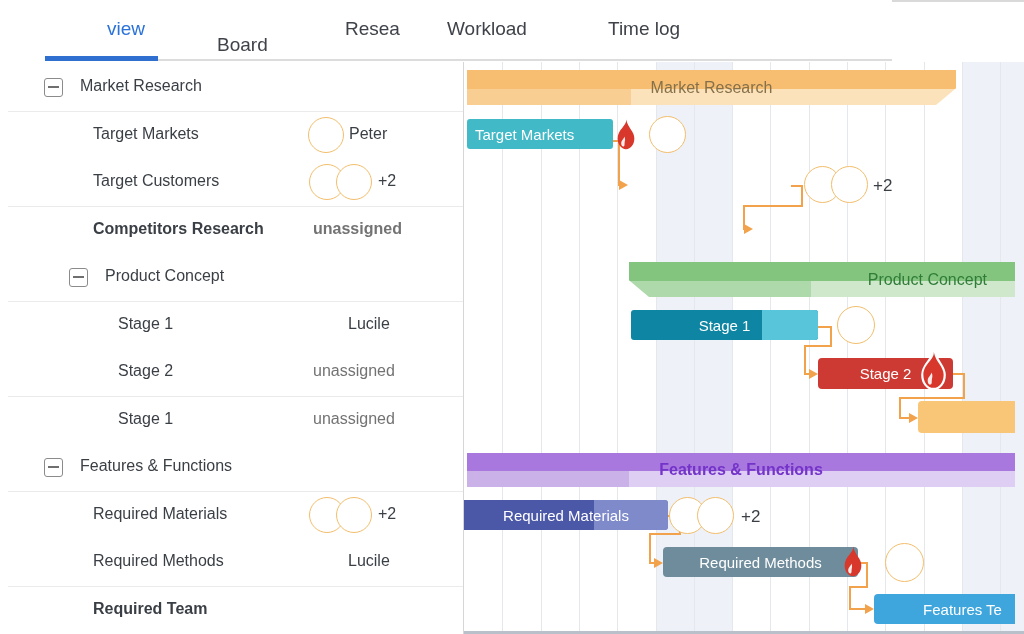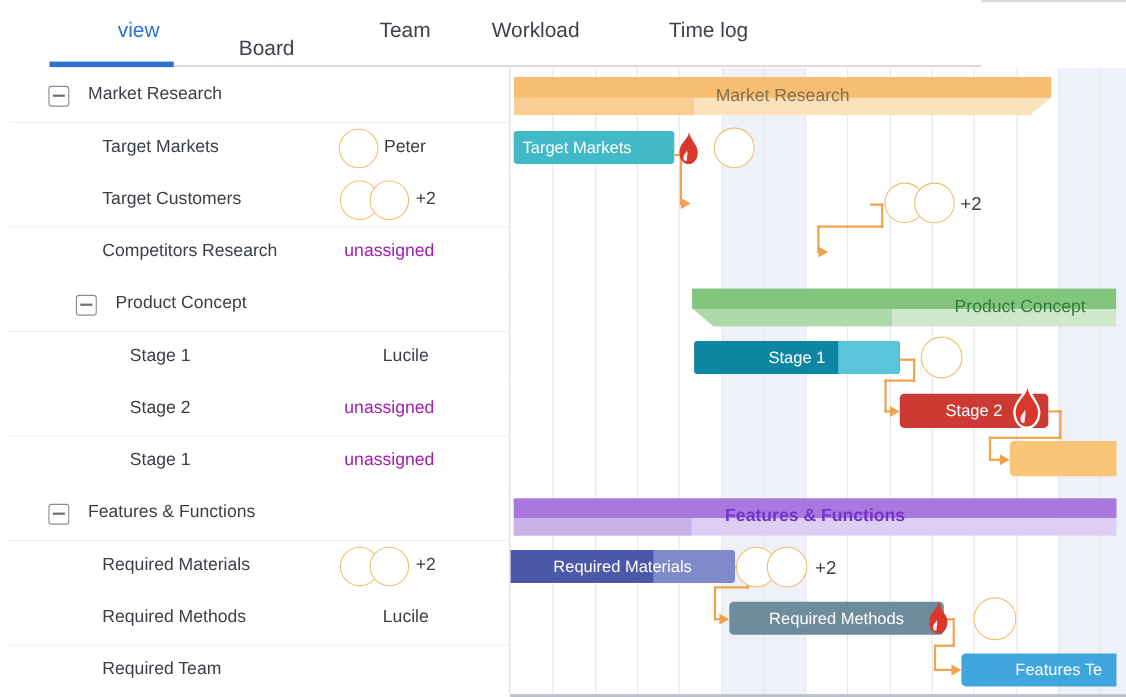--- a/index.html
+++ b/index.html
@@ -14,21 +14,21 @@
   .underline{position:absolute;left:45px;top:56px;width:113px;height:5px;background:#2e6fd0;}
   
   .tasklist{position:absolute;left:8px;top:64px;width:455px;height:570px;background:#fff;}
   .trow{position:absolute;left:0;width:455px;height:47px;border-bottom:1px solid #ebebeb;background:#fff;}
   .trow .lbl{position:absolute;top:13px;font-size:16px;color:#3a3f45;white-space:nowrap;}
   .trow.group .lbl{font-weight:500;}
   .mbox{position:absolute;top:14px;width:19px;height:19px;border:1.5px solid #8b8b8b;border-radius:3px;box-sizing:border-box;background:#fff;}
   .mbox::after{content:"";position:absolute;left:3px;right:3px;top:7px;height:1.5px;background:#6f6f6f;}
   .av{position:absolute;width:36px;height:36px;border-radius:50%;border:1.5px solid #f2be6c;background:#fff;box-sizing:border-box;top:5px;}
   .aname{position:absolute;top:13px;font-size:16px;color:#3a3f45;white-space:nowrap;}
-  .aname.muted{color:#a21caf;}
+  .aname.muted{color:#737373;}
   
   .chart{position:absolute;left:463px;top:62px;width:561px;height:572px;background:#fff;border-left:1px solid #d6d6d6;box-sizing:content-box;overflow:hidden;}
   .chart .bottomline{position:absolute;left:0;right:0;bottom:0;height:3px;background:#bac0ca;}
   .band{position:absolute;top:0;bottom:3px;background:#eef1f8;}
   .gline{position:absolute;top:0;bottom:3px;width:1px;background:#e4e7eb;}
   .bar{position:absolute;box-sizing:border-box;cursor:pointer;}
   .bar .btext{position:absolute;left:0;right:0;top:0;bottom:0;display:flex;align-items:center;font-size:15px;color:#fff;white-space:nowrap;overflow:hidden;}
   .seg{position:absolute;background:#f2a24b;}
   .arr{position:absolute;width:0;height:0;border-top:5px solid transparent;border-bottom:5px solid transparent;border-left:9px solid #f2a24b;}
   .cir{position:absolute;border-radius:50%;border:1.5px solid #f2be6c;background:#fff;box-sizing:border-box;cursor:pointer;}
@@ -37,41 +37,41 @@
 </style>
 </head>
 <body>
 
 <div class="app">
   <div class="tabbar">
     <div class="hairline"></div>
     <div class="underline"></div>
   <div class="tab active" style="left: 107px;">view</div>
       <div class="tab" style="left: 217px; margin-top: 16px;">Board</div>
-      <div class="tab" style="left: 345px;">Team</div>
+      <div class="tab" style="left: 345px;">Resea</div>
       <div class="tab" style="left: 447px;">Workload</div>
       <div class="tab" style="left: 608px;">Time log</div>
     </div>
   <div class="tasklist">
       <div class="trow group" style="top: 0px;">
         <div class="mbox" style="left: 36px;"></div>
         <div class="lbl" style="left: 72px;">Market Research</div>
       </div>
       <div class="trow" style="top: 47.5px;">
         <div class="lbl" style="left: 85px;">Target Markets</div>
         <div class="av" style="left: 300px;"></div>
         <div class="aname" style="left: 341px;">Peter</div>
       </div>
       <div class="trow" style="top: 95px;">
         <div class="lbl" style="left: 85px;">Target Customers</div>
         <div class="av" style="left: 301px;"></div>
         <div class="av" style="left: 328px;"></div>
         <div class="aname" style="left: 370px;">+2</div>
       </div>
-      <div class="trow" style="top: 142.5px;">
+      <div class="trow" style="top: 142.5px; font-weight: bold;">
         <div class="lbl" style="left: 85px;">Competitors Research</div>
         <div class="aname muted" style="left: 305px;">unassigned</div>
       </div>
       <div class="trow group" style="top: 190px;">
         <div class="mbox" style="left: 61px;"></div>
         <div class="lbl" style="left: 97px;">Product Concept</div>
       </div>
       <div class="trow" style="top: 237.5px;">
         <div class="lbl" style="left: 110px;">Stage 1</div>
         <div class="aname" style="left: 340px;">Lucile</div>
@@ -91,21 +91,21 @@
       <div class="trow" style="top: 427.5px;">
         <div class="lbl" style="left: 85px;">Required Materials</div>
         <div class="av" style="left: 301px;"></div>
         <div class="av" style="left: 328px;"></div>
         <div class="aname" style="left: 370px;">+2</div>
       </div>
       <div class="trow" style="top: 475px;">
         <div class="lbl" style="left: 85px;">Required Methods</div>
         <div class="aname" style="left: 340px;">Lucile</div>
       </div>
-      <div class="trow" style="top: 522.5px;">
+      <div class="trow" style="top: 522.5px; font-weight: bold;">
         <div class="lbl" style="left: 85px;">Required Team</div>
       </div>
     </div>
   <div class="chart">
     <div class="bottomline"></div>
   <div class="band" style="left: 192px; width: 77px;"></div>
       <div class="band" style="left: 498px; width: 63px;"></div>
       <div class="gline" style="left: 38px;"></div>
       <div class="gline" style="left: 77px;"></div>
       <div class="gline" style="left: 115px;"></div>

